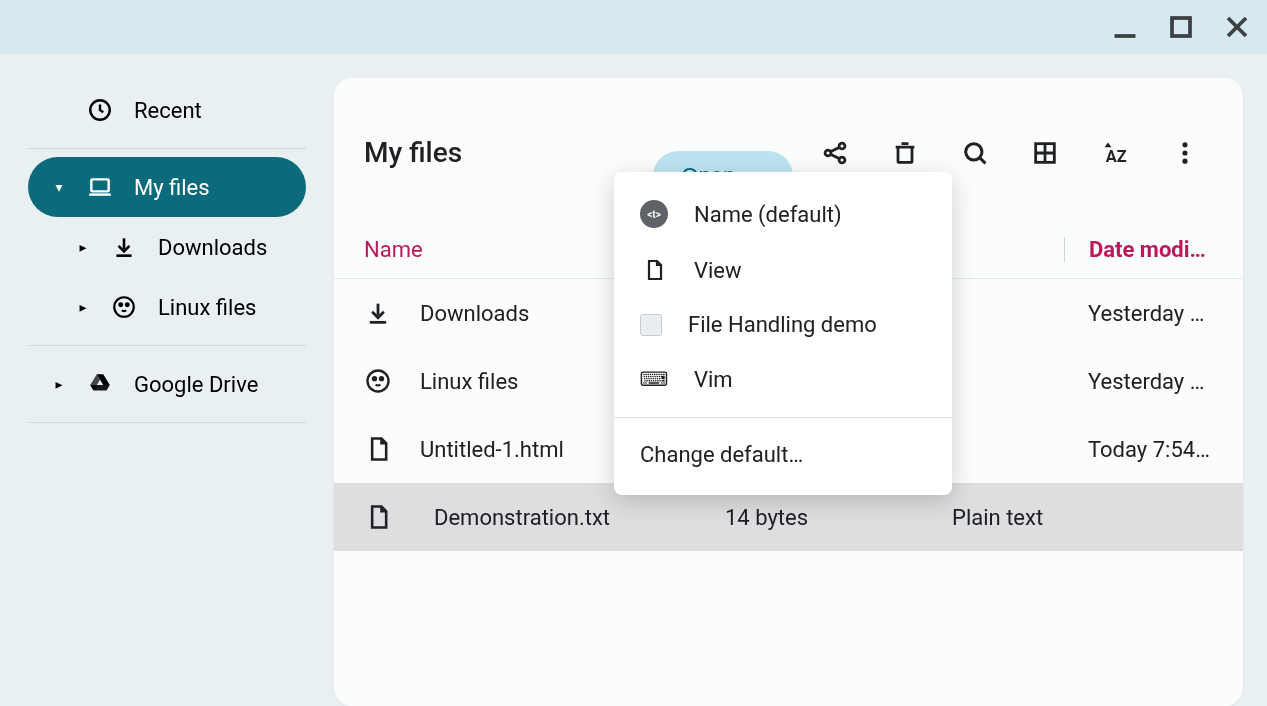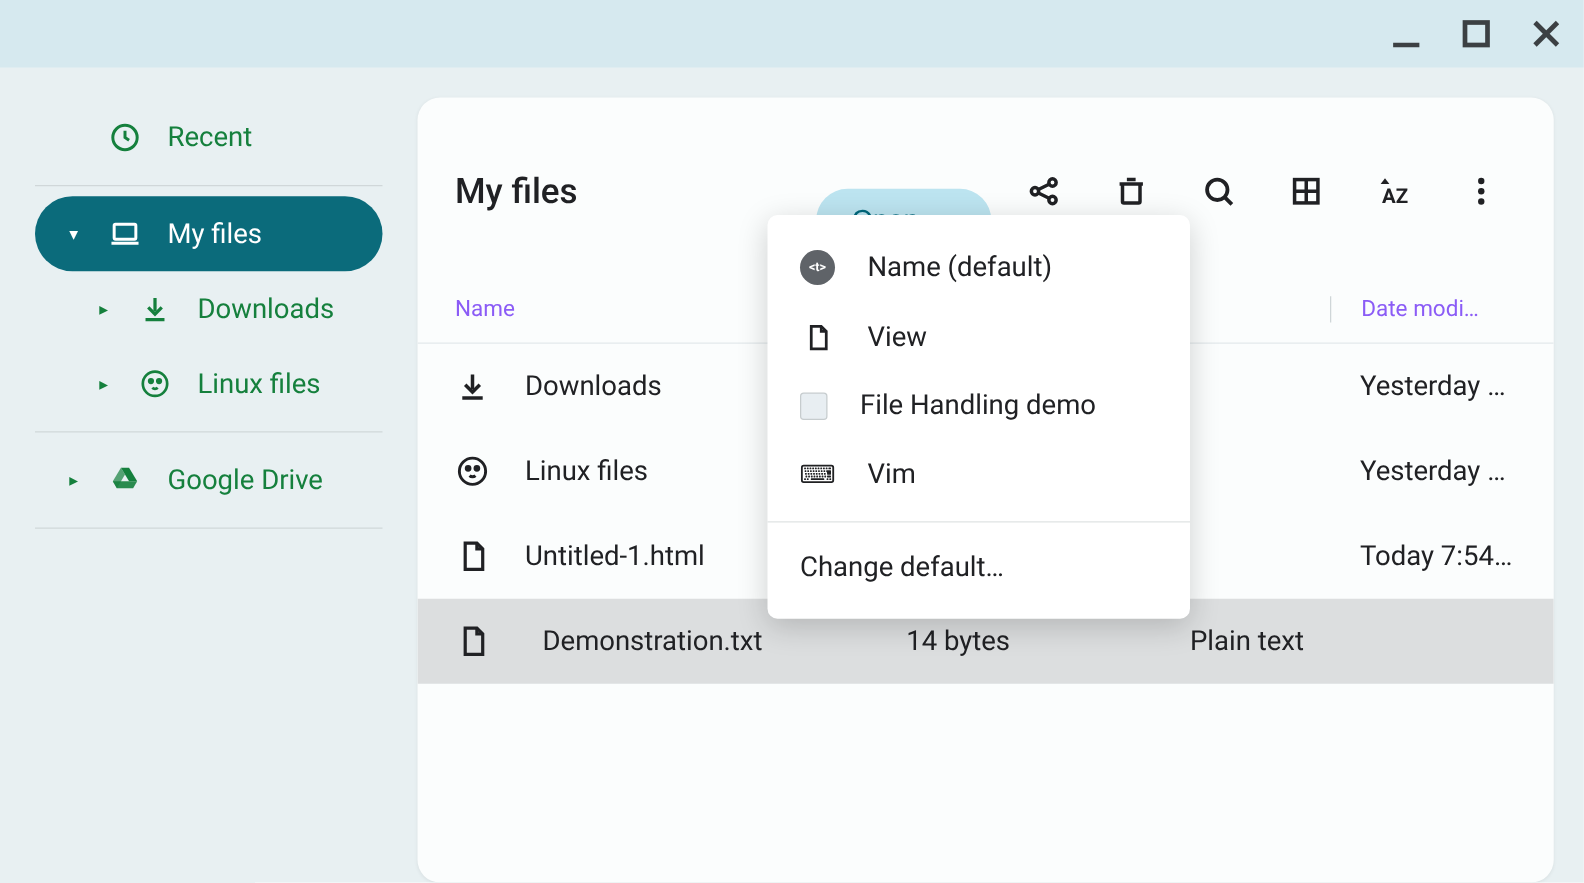--- a/index.html
+++ b/index.html
@@ -39,21 +39,21 @@
     padding-left: 28px;
     padding-right: 28px;
   }
   .side-item {
     display: flex;
     align-items: center;
     height: 60px;
     gap: 20px;
     padding-left: 24px;
     font-size: 22px;
-    color: #15803d;
+    color: #000000;
     cursor: pointer;
     border-radius: 30px;
   }
   .side-item.active {
     background: #0b6b7b;
     color: #fff;
   }
   .side-item .expand {
     width: 14px;
     display: flex;
@@ -118,28 +118,28 @@
     display: flex;
     align-items: center;
     justify-content: flex-start;
     cursor: pointer;
     color: #202124;
   }
   .tool-icon svg { width: 28px; height: 28px; }
   .columns {
     display: flex;
     padding: 16px 30px 16px 30px;
-    font-size: 18px;
-    color: #8b5cf6;
+    font-size: 22px;
+    color: #be185d;
     align-items: center;
   }
   .col-name { flex: 0 0 310px; }
   .col-size { flex: 0 0 190px; }
   .col-type { flex: 0 0 200px; }
-  .col-date { flex: 1; display: flex; align-items: center; gap: 10px; border-left: 1px solid #cfd6d8; padding-left: 24px; white-space: nowrap; overflow: hidden; text-overflow: ellipsis; }
+  .col-date { flex: 1; display: flex; align-items: center; gap: 10px; border-left: 1px solid #cfd6d8; padding-left: 24px; white-space: nowrap; overflow: hidden; text-overflow: ellipsis; font-weight: bold; }
   .file-list {
     display: flex;
     flex-direction: column;
     border-top: 1px solid #e4e9eb;
   }
   .file-row {
     display: flex;
     align-items: center;
     padding: 20px 30px;
     font-size: 22px;

